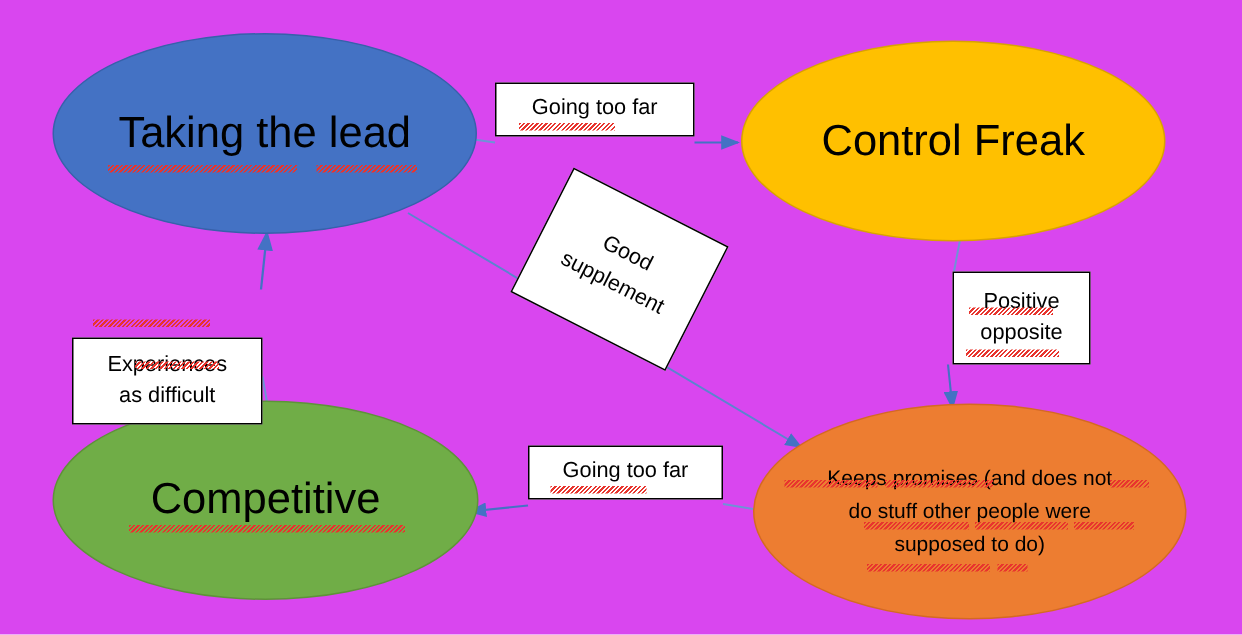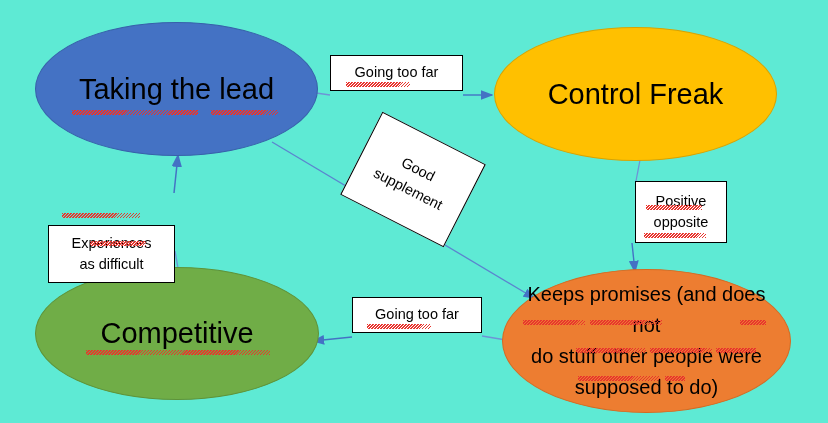--- a/index.html
+++ b/index.html
@@ -7,21 +7,21 @@
     padding: 0;
     background: #ffffff;
   }
   body {
     font-family: "Liberation Sans", sans-serif;
   }
   #canvas {
     position: relative;
     width: 828px;
     height: 423px;
-    background: #5eead4;
+    background: #d946ef;
     overflow: hidden;
   }
   #edges {
     position: absolute;
     left: 0;
     top: 0;
     width: 828px;
     height: 423px;
   }
   .node {
@@ -60,21 +60,21 @@
     background: #70AD47;
     border: 1.5px solid #5E9339;
   }
   #node-competitive .node-label { font-size: 29px; }
 
   #node-keeps-promises {
     left: 502px; top: 269px; width: 289px; height: 144px;
     background: #ED7D31;
     border: 1.5px solid #D46A22;
   }
-  #node-keeps-promises .node-label { font-size: 20px; line-height: 1.55; }
+  #node-keeps-promises .node-label { font-size: 14px; line-height: 1.55; }
 
   
   .edge-label {
     position: absolute;
     background: #ffffff;
     border: 1.4px solid #000000;
     box-sizing: border-box;
     display: flex;
     align-items: center;
     justify-content: center;

